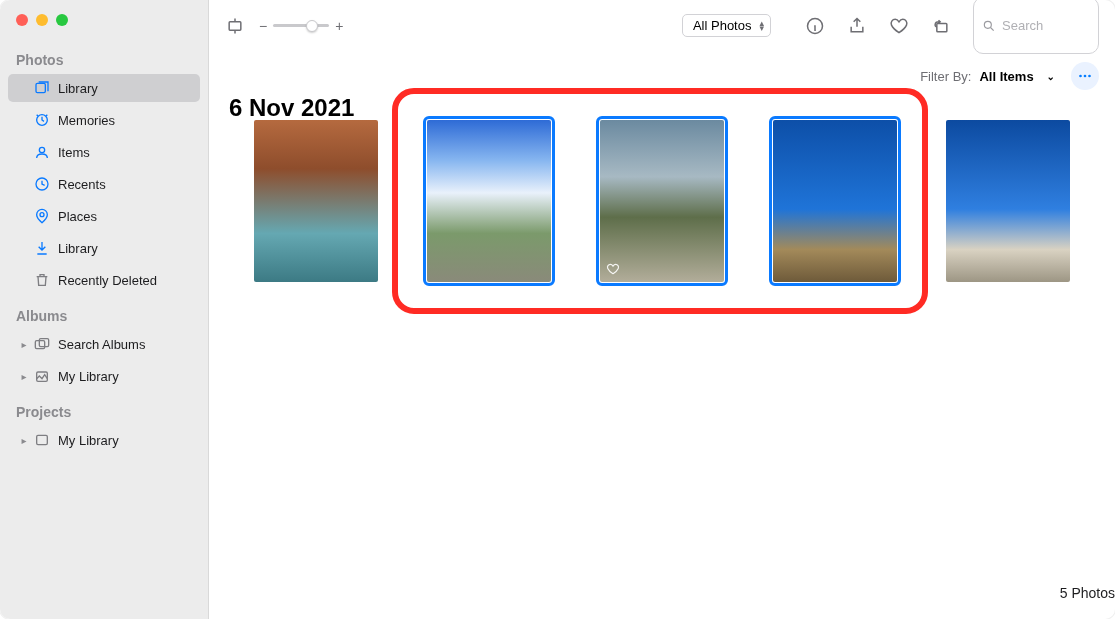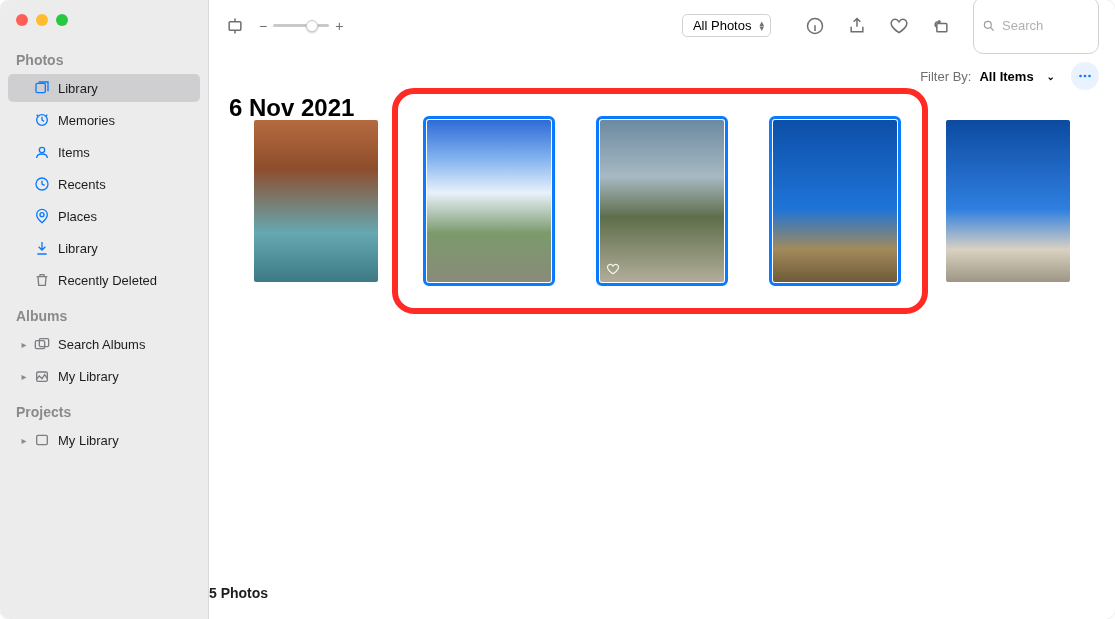--- a/index.html
+++ b/index.html
@@ -33,21 +33,21 @@
 .filter-val { font-size:13px; font-weight:600; cursor:pointer; display:flex; align-items:center; gap:13px;}
 .more-btn { width:28px; height:28px; border-radius:50%; background:#eaf2ff; display:flex; align-items:center; justify-content:center; color:#067dff; cursor:pointer; margin-left:8px;}
 .content { position:relative; flex:1; }
 .date-heading { font-size:24px; font-weight:700; position:absolute; left:20px; top:4px; }
 .thumbs { position:absolute; top:30px; left:20px; right:20px; display:flex; gap:0; }
 .thumb-slot { width:178px; display:flex; justify-content:center; }
 .thumb { width:124px; height:162px; border-radius:2px; position:relative; }
 .thumb.sel { outline:3px solid #0a7aff; outline-offset:1px; }
 .thumb .fav { position:absolute; left:6px; bottom:6px; color:rgba(255,255,255,.9); }
 .highlight { position:absolute; border:6px solid #ff2b24; border-radius:22px; pointer-events:none; left:392px; top:88px; width:536px; height:226px; }
-.footer { position:absolute; bottom:18px; left:0; right:0; text-align:left; font-size:14px; font-weight:700; color:#1d1d1f;}
+.footer { position:absolute; bottom:18px; left:0; right:0; text-align:right; font-size:14px; font-weight:400; color:#1d1d1f;}
 svg { display:block; }
 
 
 .ph1{background:linear-gradient(180deg,#b56a3f 0%,#8e4d2c 30%,#65a8b2 70%,#3c7a84 100%);}
 .ph2{background:linear-gradient(180deg,#2e6bd6 0%,#87b6f0 25%,#e9f1fb 45%,#7b9a6b 70%,#8a8a7a 100%);}
 .ph3{background:linear-gradient(180deg,#6b8aa0 0%,#a7b9c3 35%,#5e6e4a 60%,#b2ad9a 100%);}
 .ph4{background:linear-gradient(180deg,#0d4fa8 0%,#1f74d8 55%,#a38a5a 80%,#6e5a3a 100%);}
 .ph5{background:linear-gradient(180deg,#0c4aa0 0%,#2f7fe0 55%,#d9d2c2 80%,#9d9684 100%);}
 </style>
 </head>

